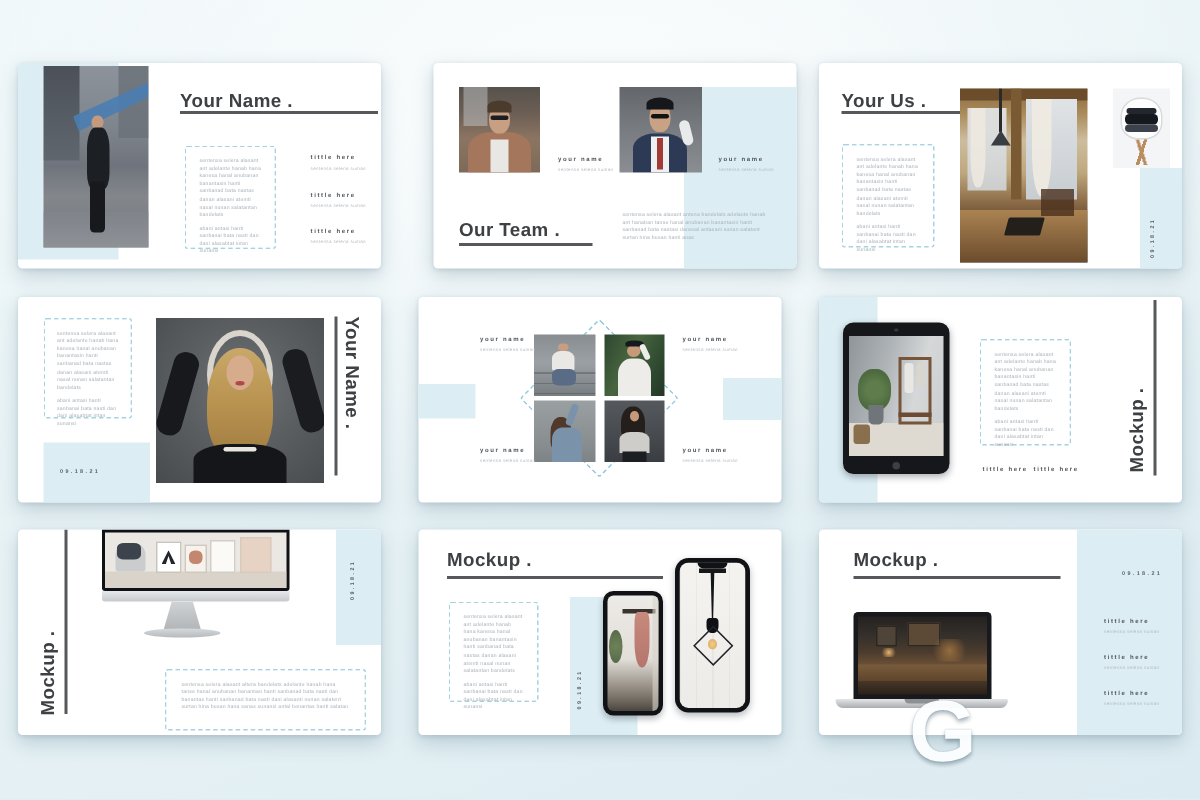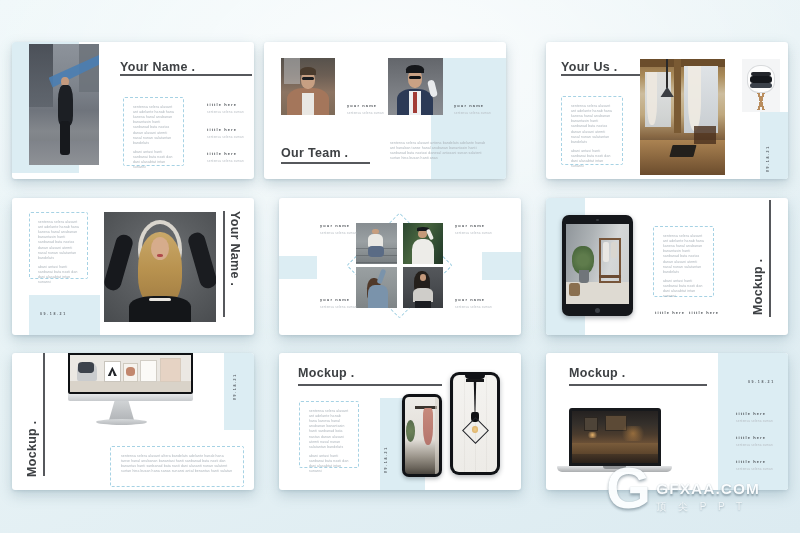--- a/index.html
+++ b/index.html
@@ -62,21 +62,21 @@
     <div class="lblblk" style="left:195px;top:85px">
       <div class="lbl">tittle here</div>
       <div class="cap">sentensa selena suman</div>
     </div>
     <div class="lblblk" style="left:195px;top:109px">
       <div class="lbl">tittle here</div>
       <div class="cap">sentensa selena suman</div>
     </div>
   </section>
 
-  <section class="slide" style="left:264px;top:42px">
+  <section class="slide" style="left:289px;top:42px">
     <div class="acc" style="left:167px;top:16px;width:75px;height:121px"></div>
     <div class="photo" style="left:17px;top:16px;width:54px;height:57px;background:linear-gradient(180deg,#57524c 0%,#6b5e54 30%,#8c7462 60%,#7d6a58 100%)">
       <div class="abs" style="left:6%;top:0;width:30%;height:45%;background:#cfd3d6;opacity:.45"></div>
       <div class="abs" style="left:12%;top:52%;width:76%;height:48%;background:#a4765b;border-radius:40% 40% 0 0"></div>
       <div class="abs" style="left:38%;top:62%;width:24%;height:38%;background:#e9e7e3"></div>
       <div class="abs" style="left:37%;top:22%;width:26%;height:32%;background:#c79f82;border-radius:45%"></div>
       <div class="abs" style="left:35%;top:15%;width:30%;height:14%;background:#4a3b2d;border-radius:50% 50% 0 0"></div>
       <div class="abs" style="left:39%;top:33%;width:22%;height:6%;background:#1b1d20;border-radius:2px"></div>
     </div>
     <div class="lblblk" style="left:83px;top:61px">
@@ -317,19 +317,15 @@
         <div class="abs" style="left:0;top:62%;width:100%;height:20%;background:linear-gradient(180deg,#7a5c3b,#5d452c)"></div>
       </div>
     </div>
     <div class="abs" style="left:11px;top:113px;width:115px;height:6px;background:linear-gradient(180deg,#e3e5e7,#aaadaf);border-radius:2px 2px 10px 10px">
       <div class="abs" style="left:46px;top:0;width:23px;height:2.5px;background:#8e9194;border-radius:0 0 4px 4px"></div>
     </div>
   </section>
 
   <div class="wm">
     <div class="wm-g">G</div>
-    <div class="wm-col">
-      <div class="wm-brand">GFXAA.COM</div>
-      <div class="wm-sub">顶 尖 P P T</div>
-    </div>
   </div>
 
 </div>
 
 </body></html>

